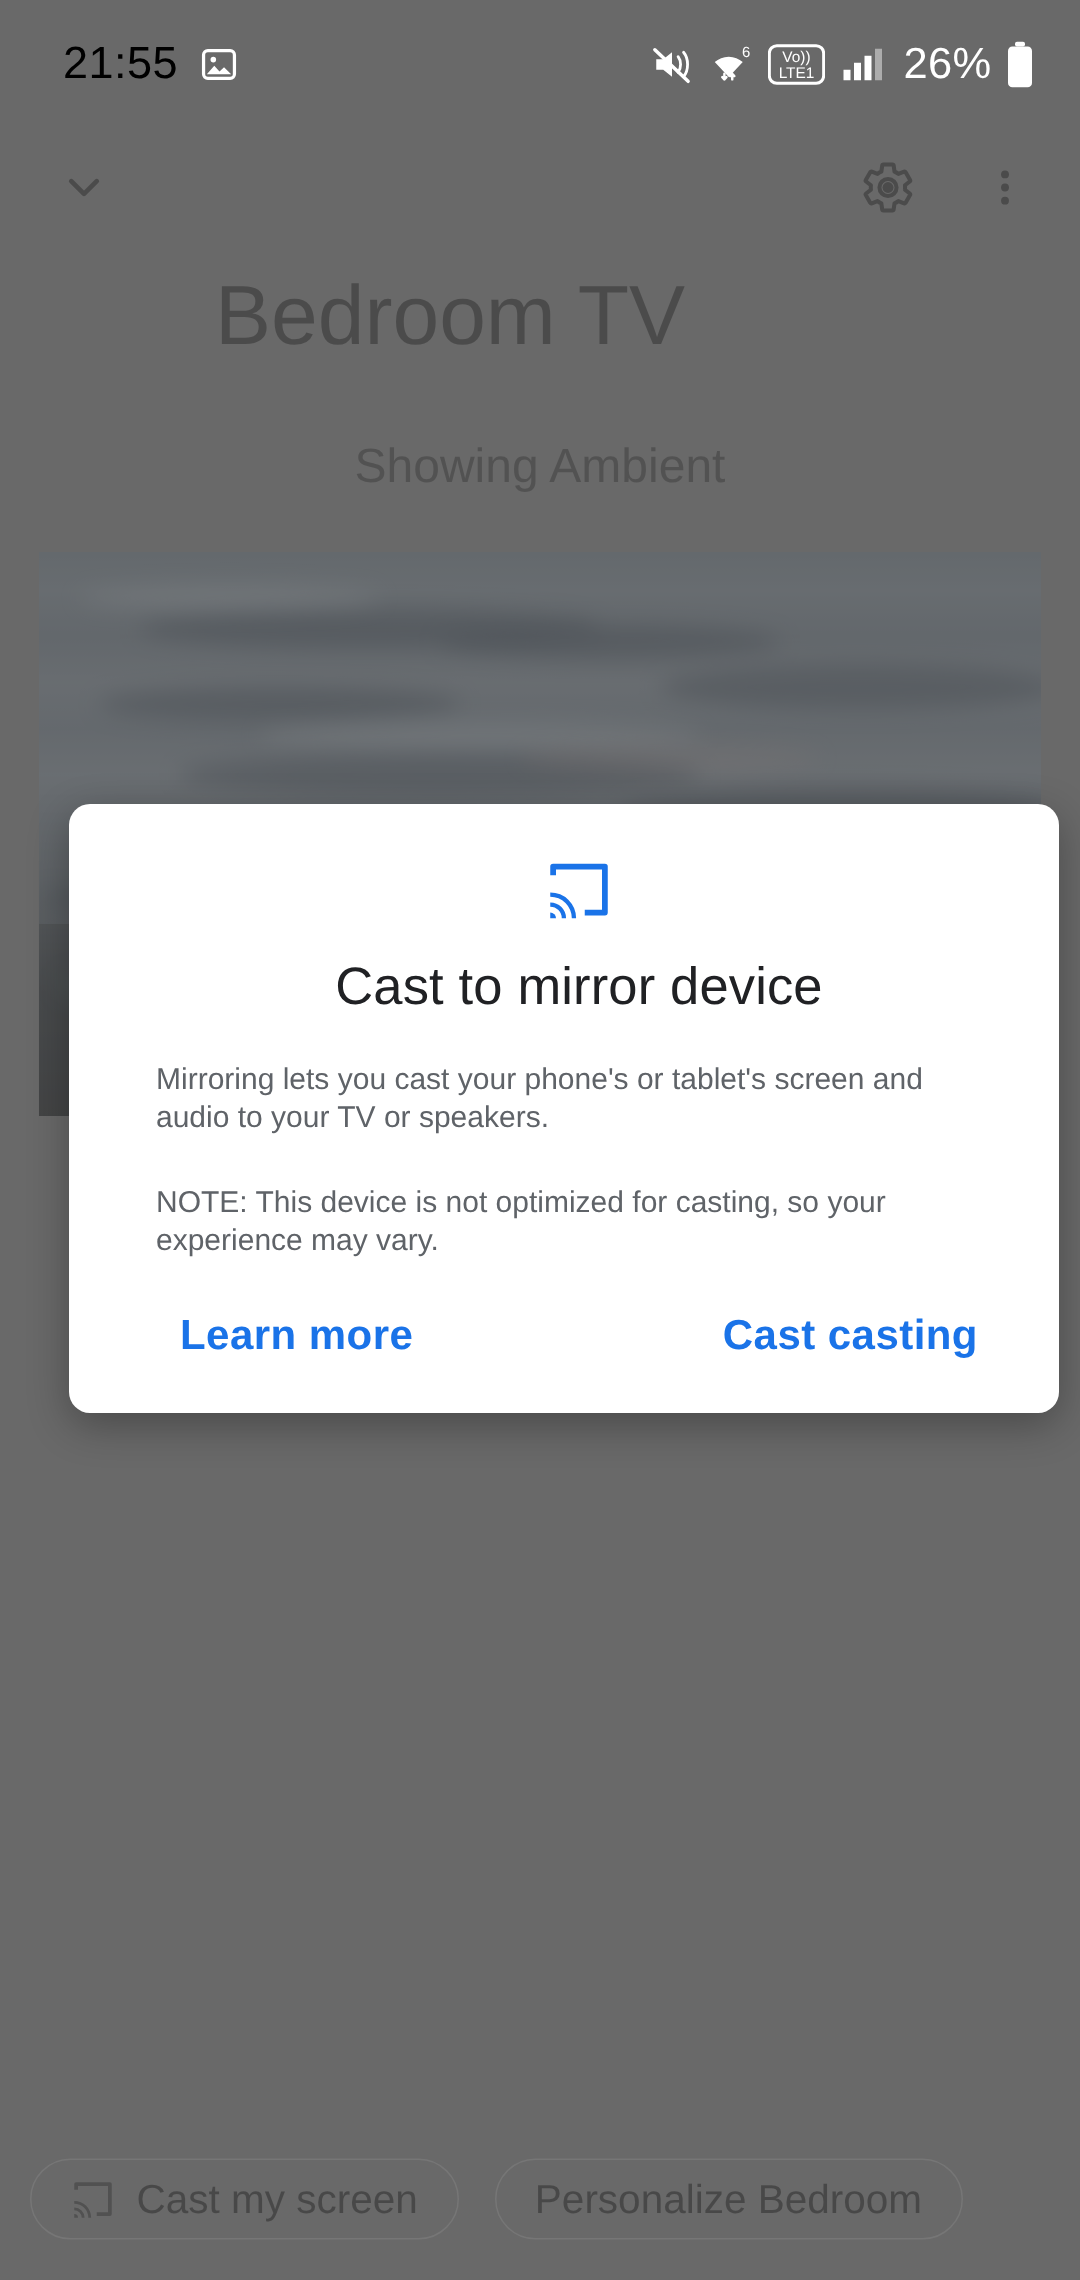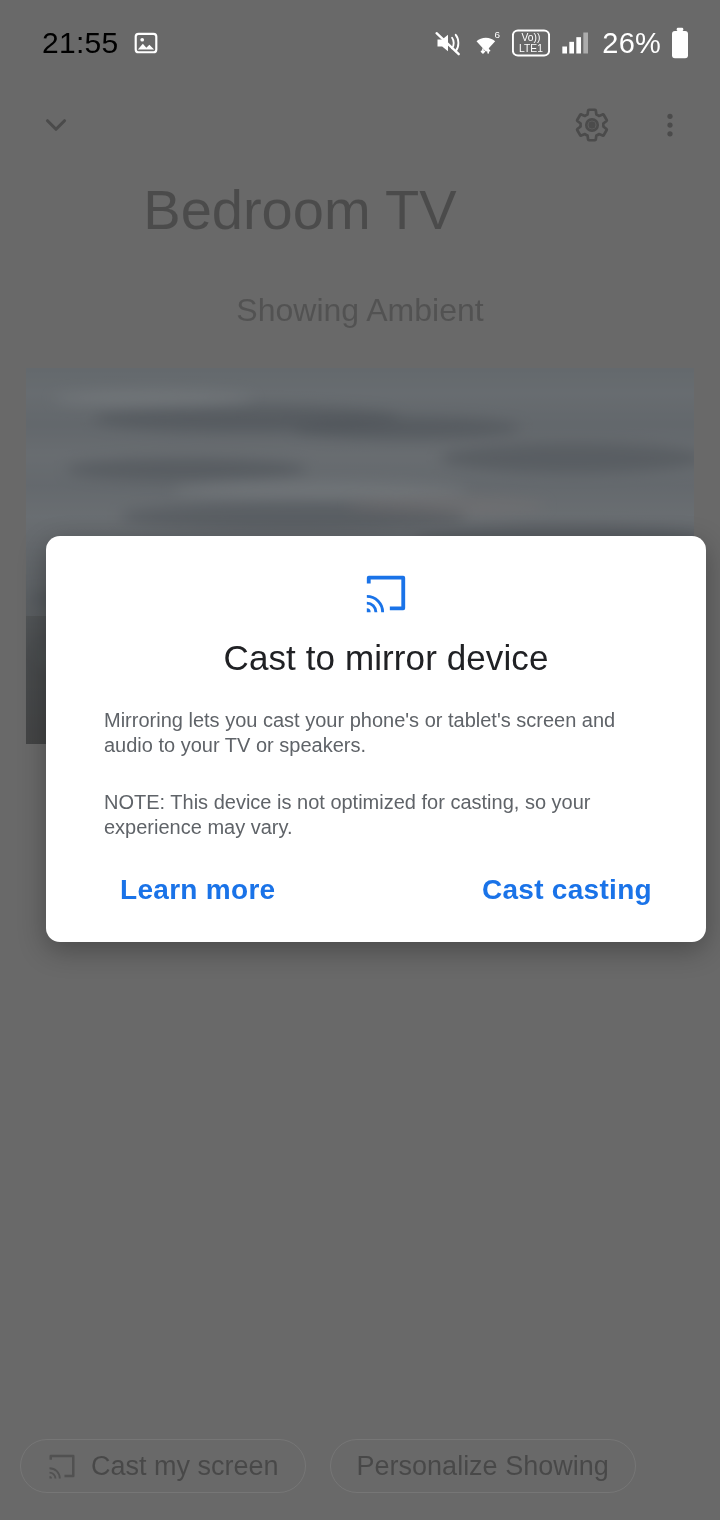--- a/index.html
+++ b/index.html
@@ -290,21 +290,21 @@
       <div class="chip">
         <svg width="30" height="30" viewBox="0 0 24 24">
           <path d="M21 3H3a1 1 0 00-1 1v3h2V5h16v14h-6v2h7a1 1 0 001-1V4a1 1 0 00-1-1z" fill="#2b2b2b"></path>
           <path d="M2 20a2 2 0 012 2H2v-2z" fill="#2b2b2b"></path>
           <path d="M2 16.5a5.5 5.5 0 015.5 5.5H6A4 4 0 002 18v-1.5z" fill="#2b2b2b"></path>
           <path d="M2 13a9 9 0 019 9H9.5A7.5 7.5 0 002 14.5V13z" fill="#2b2b2b"></path>
         </svg>
         <span>Cast my screen</span>
       </div>
       <div class="chip">
-        <span>Personalize Showing</span>
+        <span>Personalize Bedroom</span>
       </div>
     </div>
   </div>
 
   <div id="scrim"></div>
 
   <div id="status-bar">
     <div class="sb-left">
       <span id="status-time">21:55</span>
       <svg width="26" height="26" viewBox="0 0 24 24">

